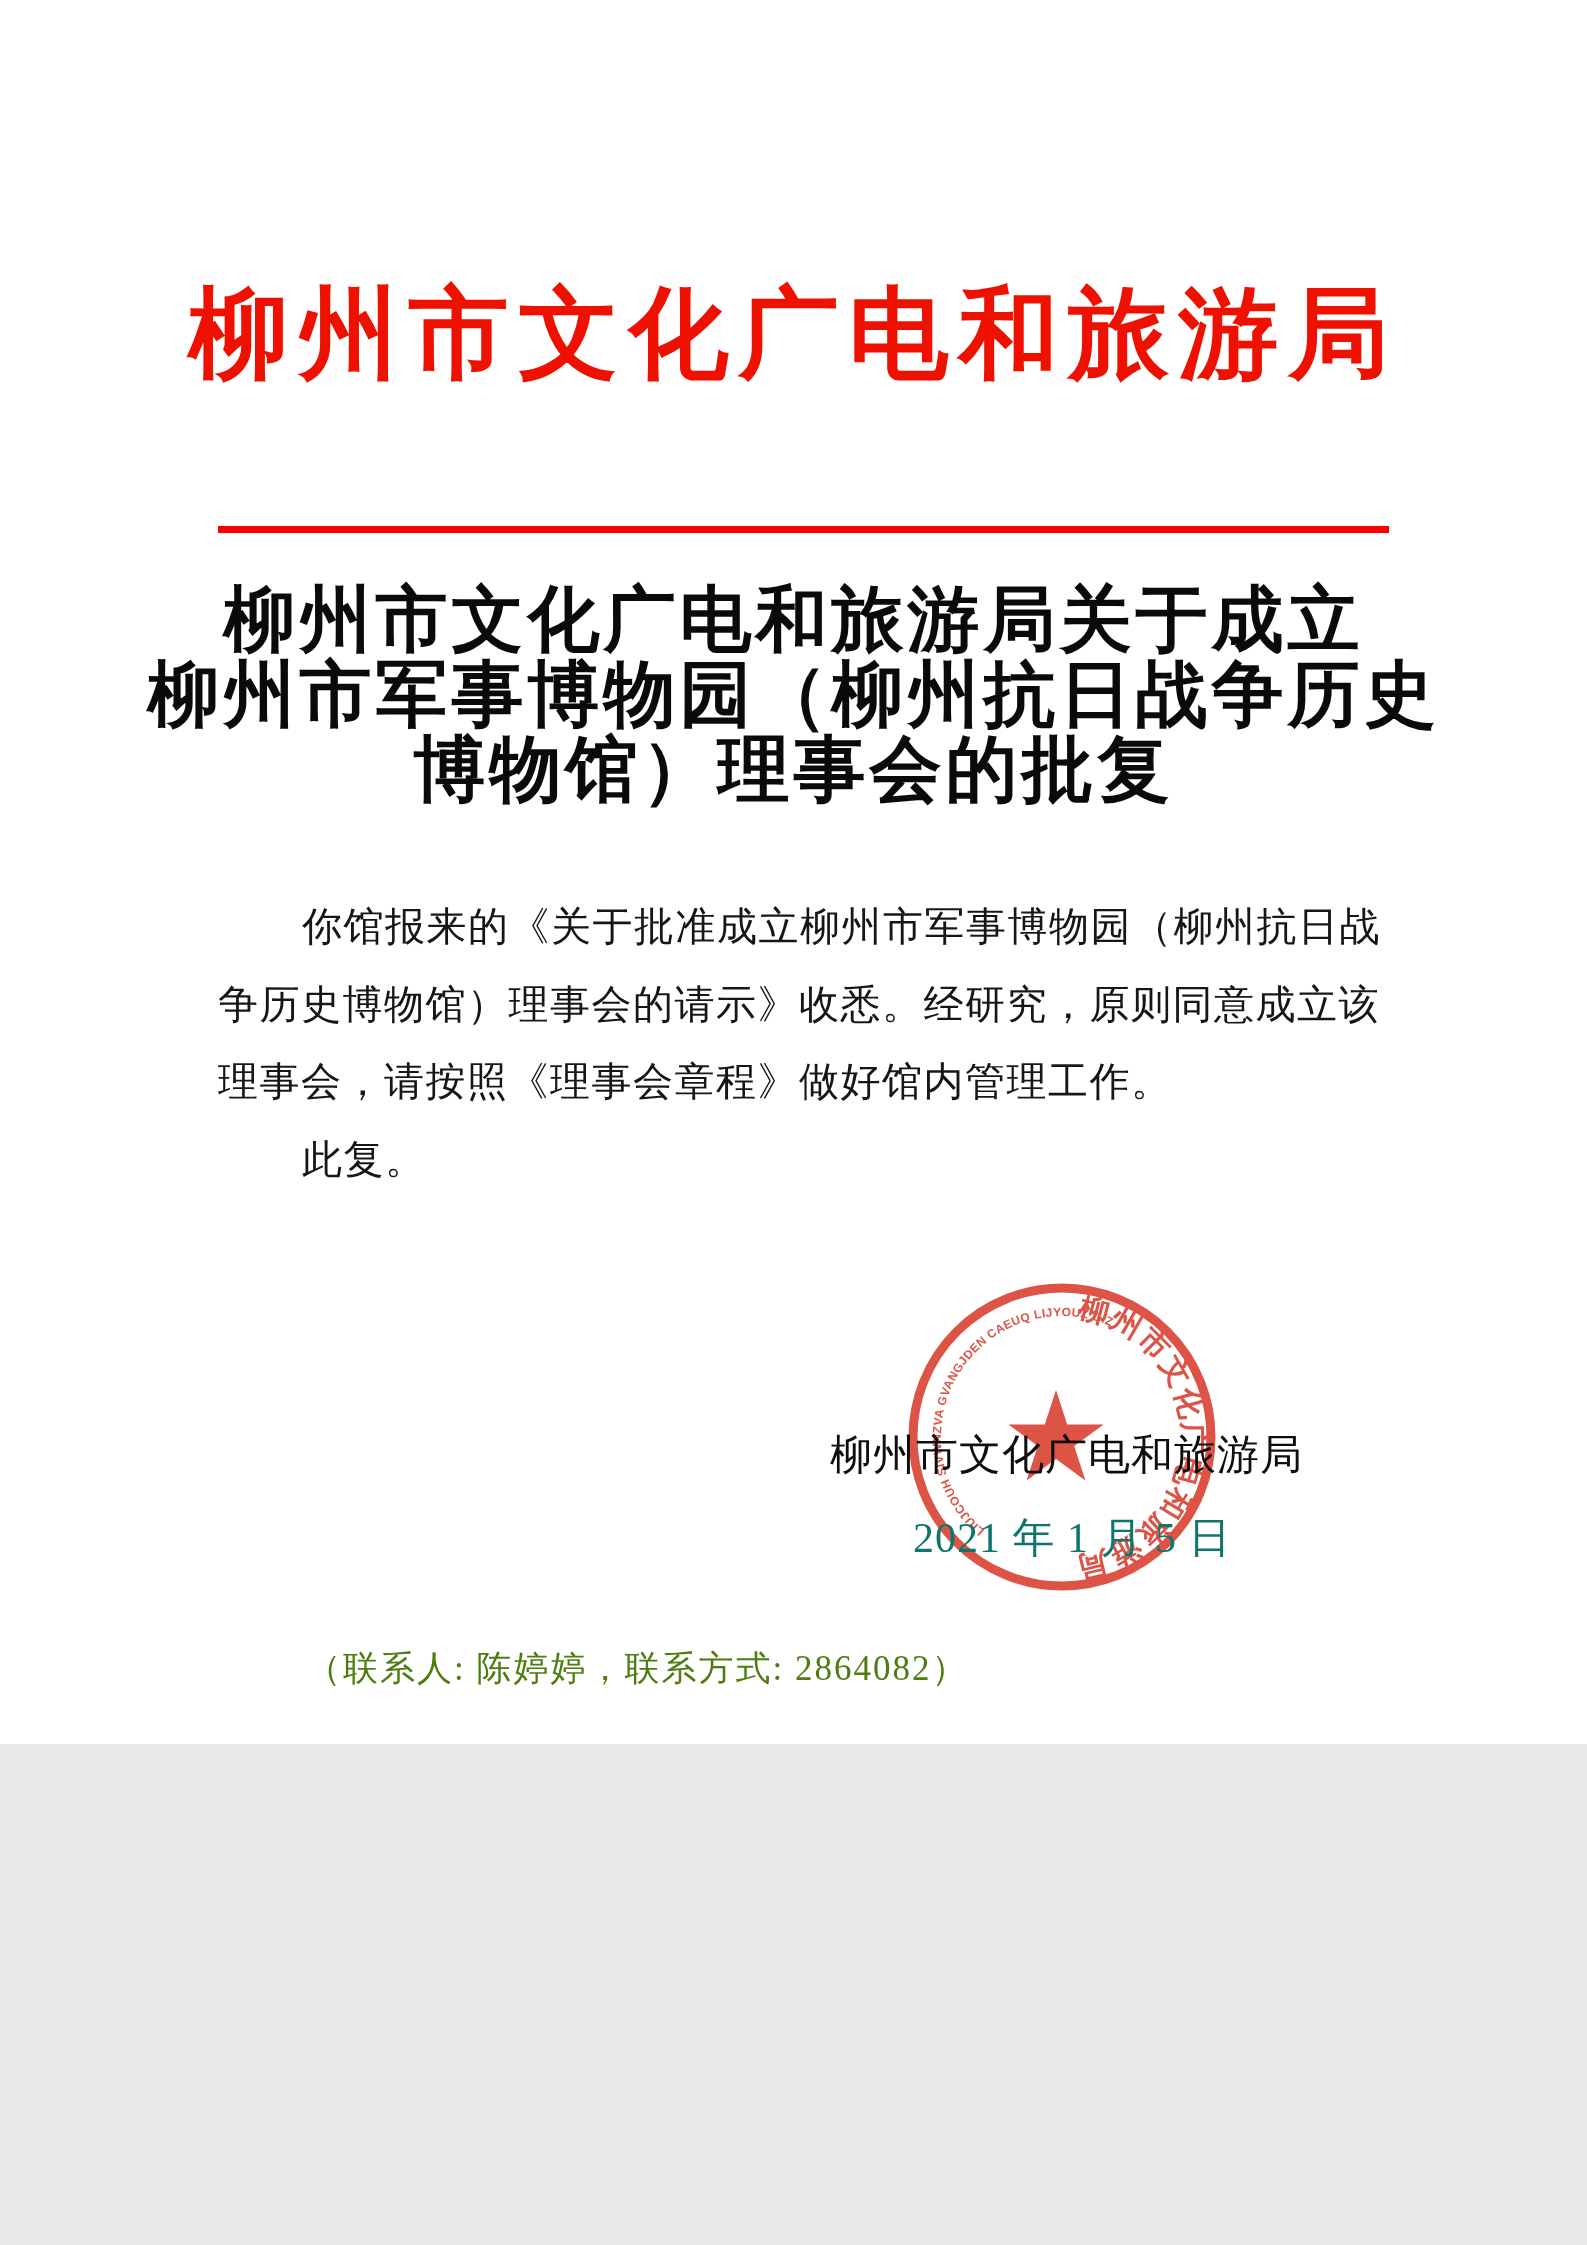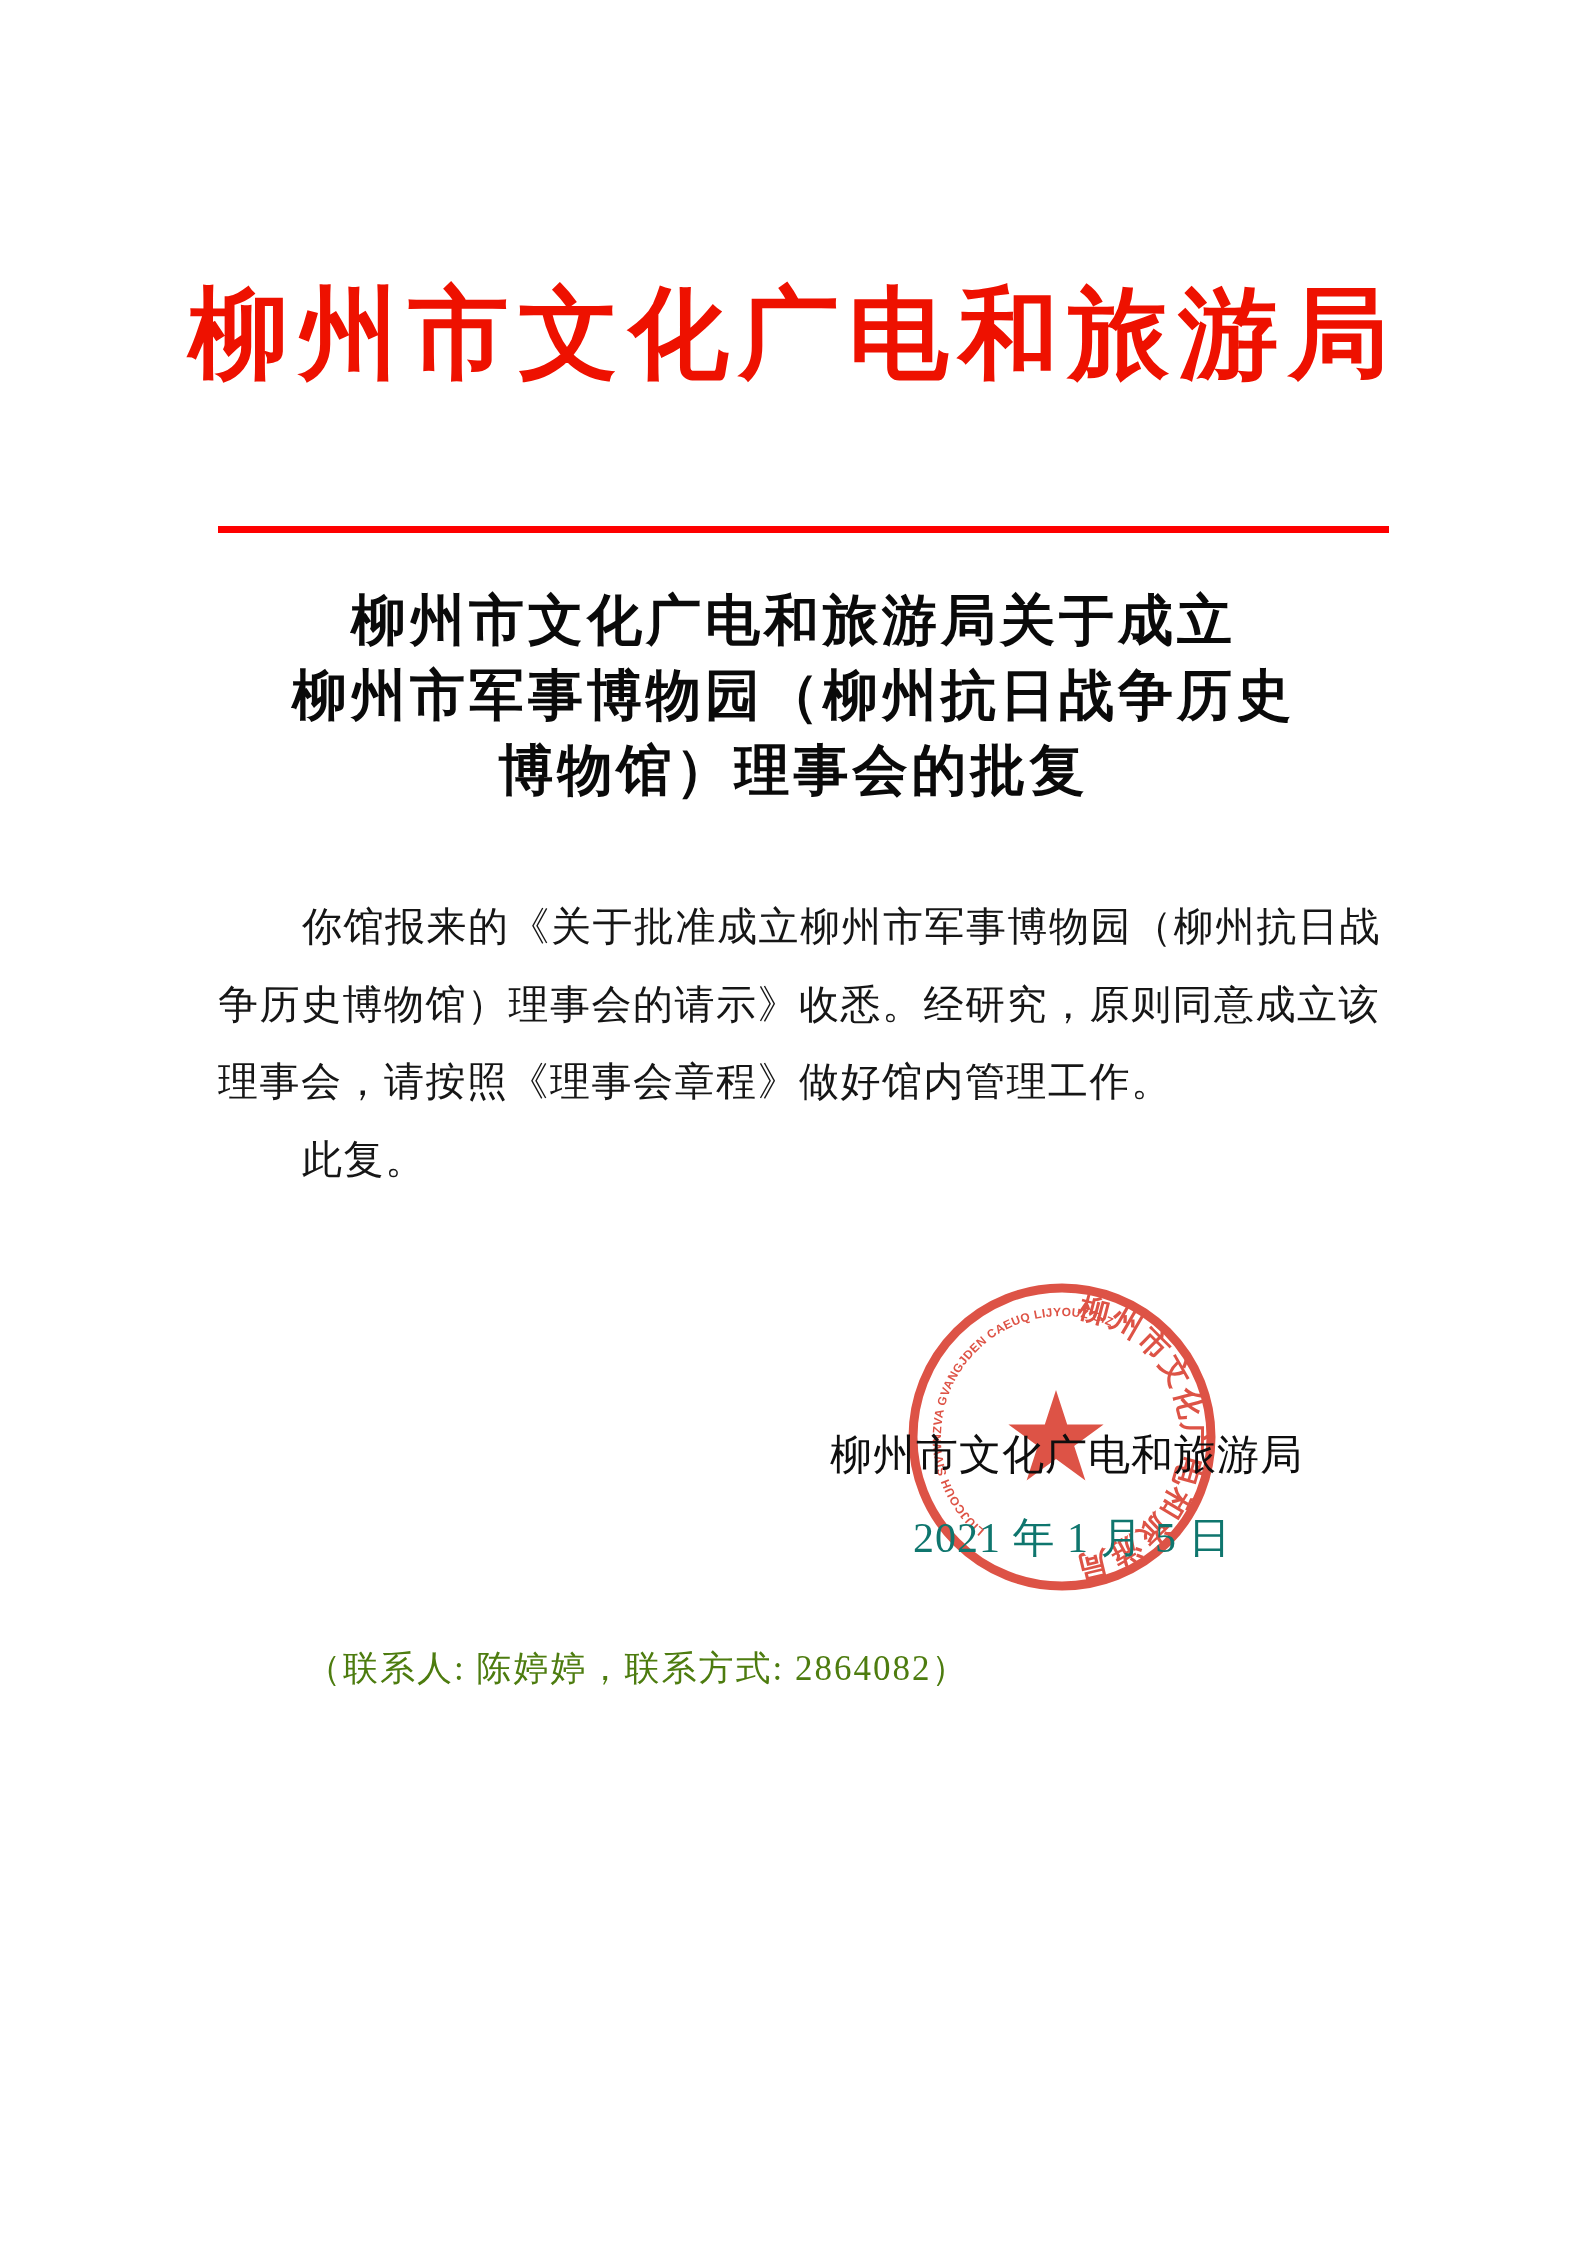--- a/index.html
+++ b/index.html
@@ -3,21 +3,21 @@
 <meta charset="utf-8">
 <style>
   html, body {
     margin: 0;
     padding: 0;
     background: #e8e8e8;
   }
   .page {
     position: relative;
     width: 1587px;
-    height: 2245px;
+    height: 1744px;
     margin: 0 auto;
     background: #ffffff;
     overflow: hidden;
     font-family: "Liberation Serif", "DejaVu Serif", serif;
     color: #111111;
   }
   .letterhead {
     position: absolute;
     top: 278px;
     left: 0;
@@ -37,21 +37,21 @@
     width: 1171px;
     height: 7px;
     background: #fe0000;
   }
   .doc-title {
     position: absolute;
     top: 583px;
     left: 0;
     right: 0;
     text-align: center;
-    font-size: 55px;
+    font-size: 72px;
     font-weight: bold;
     letter-spacing: 4px;
     line-height: 75px;
     color: #0a0a0a;
   }
   .body-text {
     position: absolute;
     top: 888px;
     left: 218px;
     width: 1185px;

